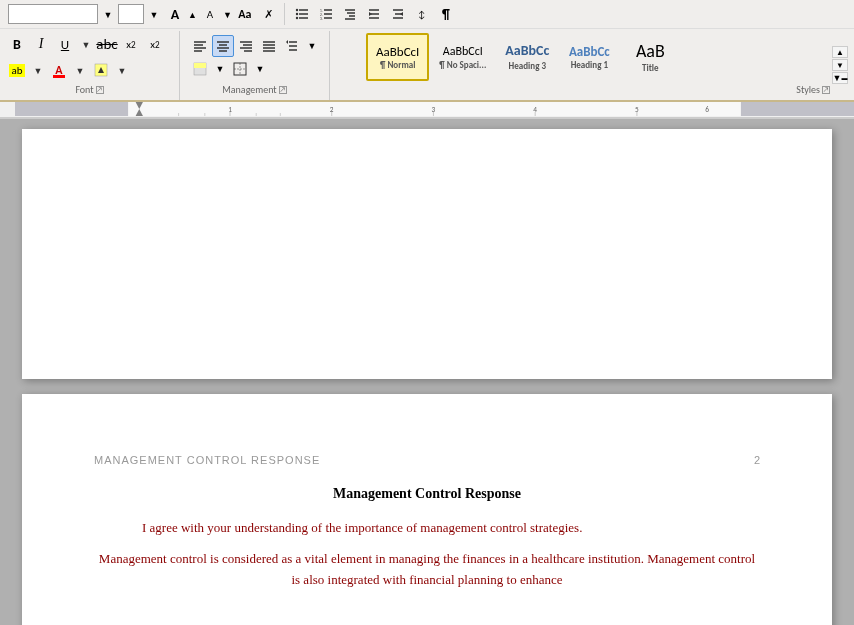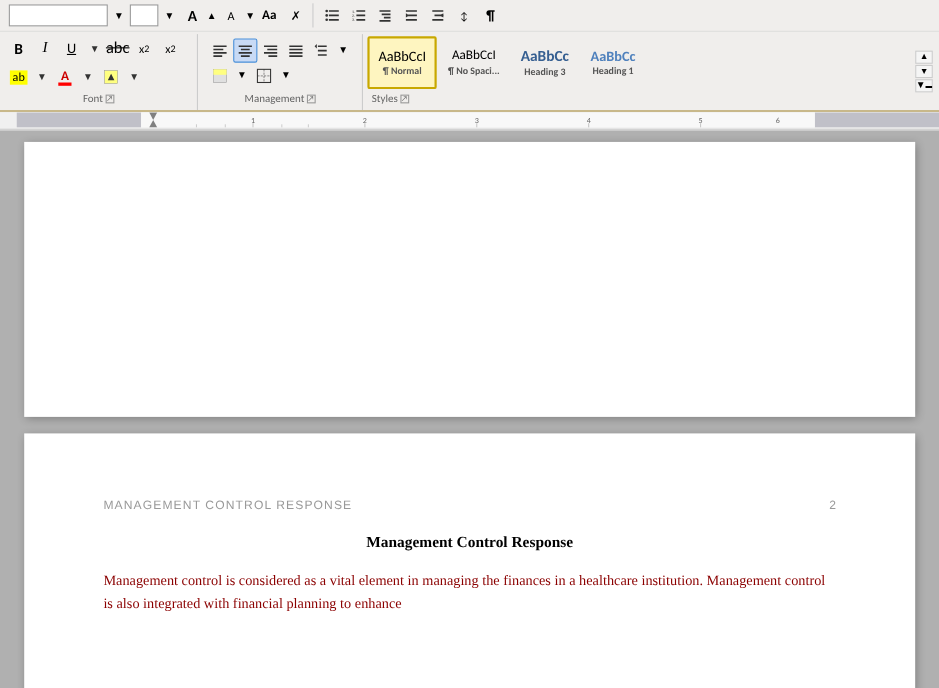--- a/index.html
+++ b/index.html
@@ -495,21 +495,21 @@
           </div>
         </div>
       </div>
       <div class="section-label">
         <span>Management</span>
         <span class="section-label-expand">↗</span>
       </div>
     </div>
 
     <div class="section styles-section" style="flex:1; flex-direction:row; align-items:stretch; padding:2px 4px 4px 4px;">
-      <div style="display:flex; flex-direction:column; flex:1;">
+      <div style="display:flex; flex-direction:column; flex:1;margin-left:32px;">
         <div class="styles-content">
 
           <div class="style-item active">
             <div class="style-preview style-normal-preview">AaBbCcI</div>
             <div class="style-name">¶ Normal</div>
           </div>
 
           <div class="style-item">
             <div class="style-preview style-nospace-preview">AaBbCcI</div>
             <div class="style-name">¶ No Spaci...</div>
@@ -518,23 +518,27 @@
           <div class="style-item">
             <div class="style-preview style-h1-preview">AaBbCc</div>
             <div class="style-name">Heading 3</div>
           </div>
 
           <div class="style-item">
             <div class="style-preview style-h2-preview">AaBbCc</div>
             <div class="style-name">Heading 1</div>
           </div>
 
+          <div class="style-item">
+            <div class="style-preview style-title-preview">AaB</div>
+            <div class="style-name">Title</div>
+          </div>
 
         </div>
-        <div class="section-label" style="justify-content:flex-start; padding-left:4px;">
+        <div class="section-label" style="justify-content:flex-end; padding-left:4px;">
           <span>Styles</span>
           <span class="section-label-expand">↗</span>
         </div>
       </div>
 
       <div class="styles-scroll-btn">
         <div class="scroll-arrow">▲</div>
         <div class="scroll-arrow">▼</div>
         <div class="scroll-arrow" style="font-size:9px;">▼<br><span style="font-size:6px;">▬</span></div>
       </div>
@@ -585,17 +589,18 @@
   </div>
 
   <div class="page page-second">
     <div class="page-header">
       <div class="page-header-text">MANAGEMENT CONTROL RESPONSE</div>
       <div class="page-number">2</div>
     </div>
 
     <div class="doc-title">Management Control Response</div>
 
-
-    <div class="doc-para no-indent" style="color:#8b0000;">Management control is considered as a vital element in managing the finances in a healthcare institution. Management control is also integrated with financial planning to enhance</div>
+    <div class="doc-para" style="text-indent:48px; color:#8b0000;">I agree with your understanding of the importance of management control strategies.</div>
+
+    <div class="doc-para no-indent" style="color:#8b0000;text-align:center;">Management control is considered as a vital element in managing the finances in a healthcare institution. Management control is also integrated with financial planning to enhance</div>
   </div>
 
 </div>
 
 </body></html>

